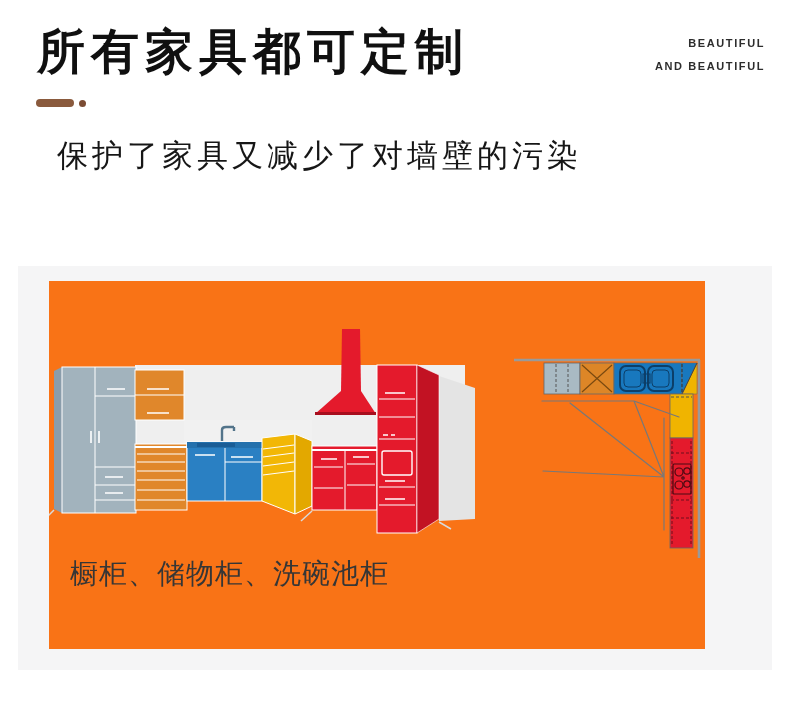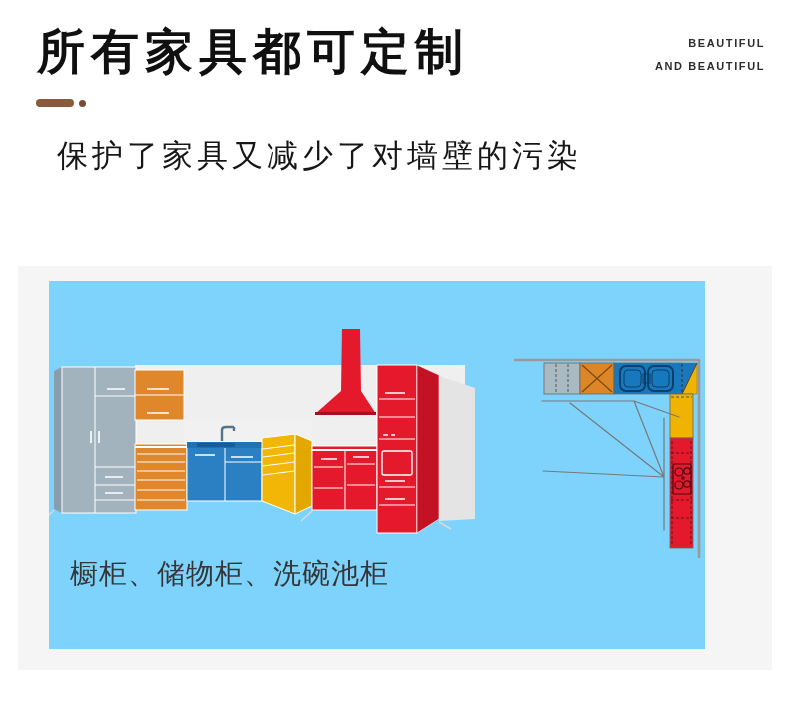--- a/index.html
+++ b/index.html
@@ -24,21 +24,21 @@
   .divider-dot{
     position:absolute;left:43px;top:1.5px;width:7px;height:7px;border-radius:50%;background:#7b4c33;
   }
   
   .subtitle{
     left:37px;top:130px;font-size:31px;font-weight:500;letter-spacing:4px;
     color:#161616;line-height:51px;white-space:nowrap;margin-left:20px;
   }
   
   .figure-panel{left:18px;top:266px;width:754px;height:404px;background:#f5f5f6;}
-  .figure-inner{left:31px;top:15px;width:656px;height:368px;background:#7dd3fc;}
+  .figure-inner{left:31px;top:15px;width:656px;height:368px;background:#f97316;}
   .figure-inner svg{position:absolute;left:0;top:0;}
   .figure-caption{
     left:21px;top:270px;font-size:28px;font-weight:500;letter-spacing:1px;
     color:#363636;line-height:45px;white-space:nowrap;
   }
   .wht{stroke:#ffffff;fill:none;}
 </style>
 </head>
 <body>
 

